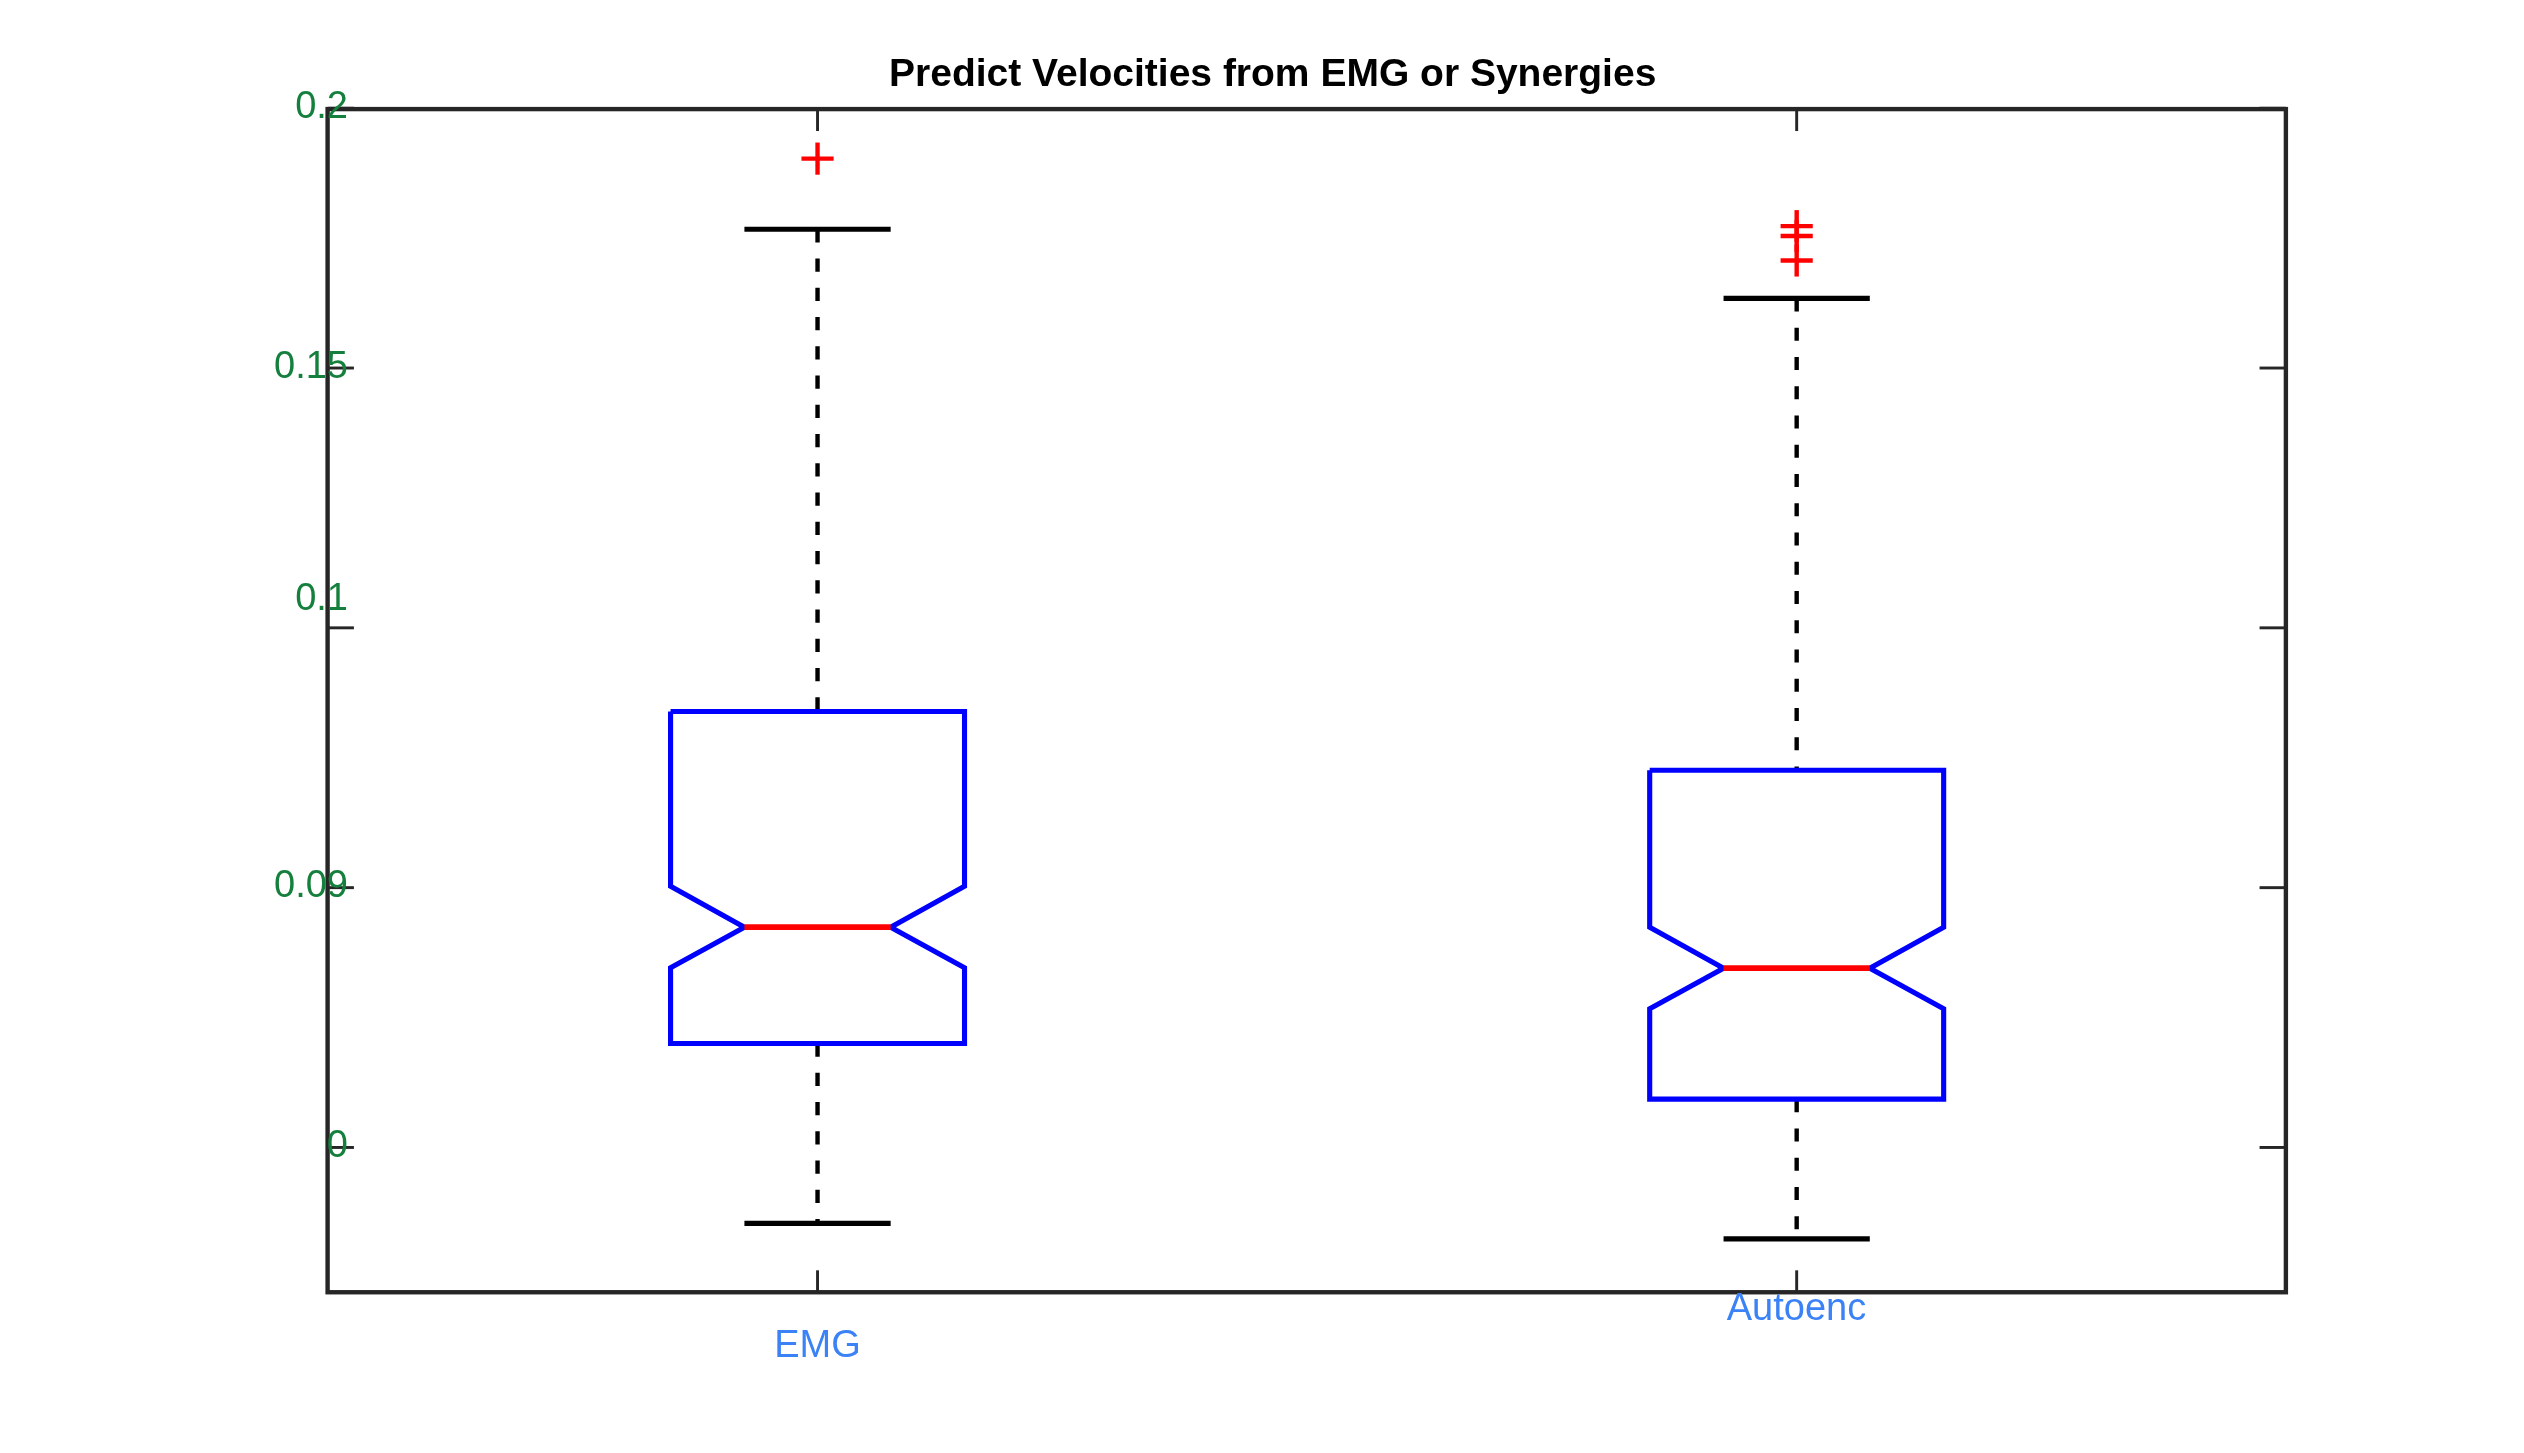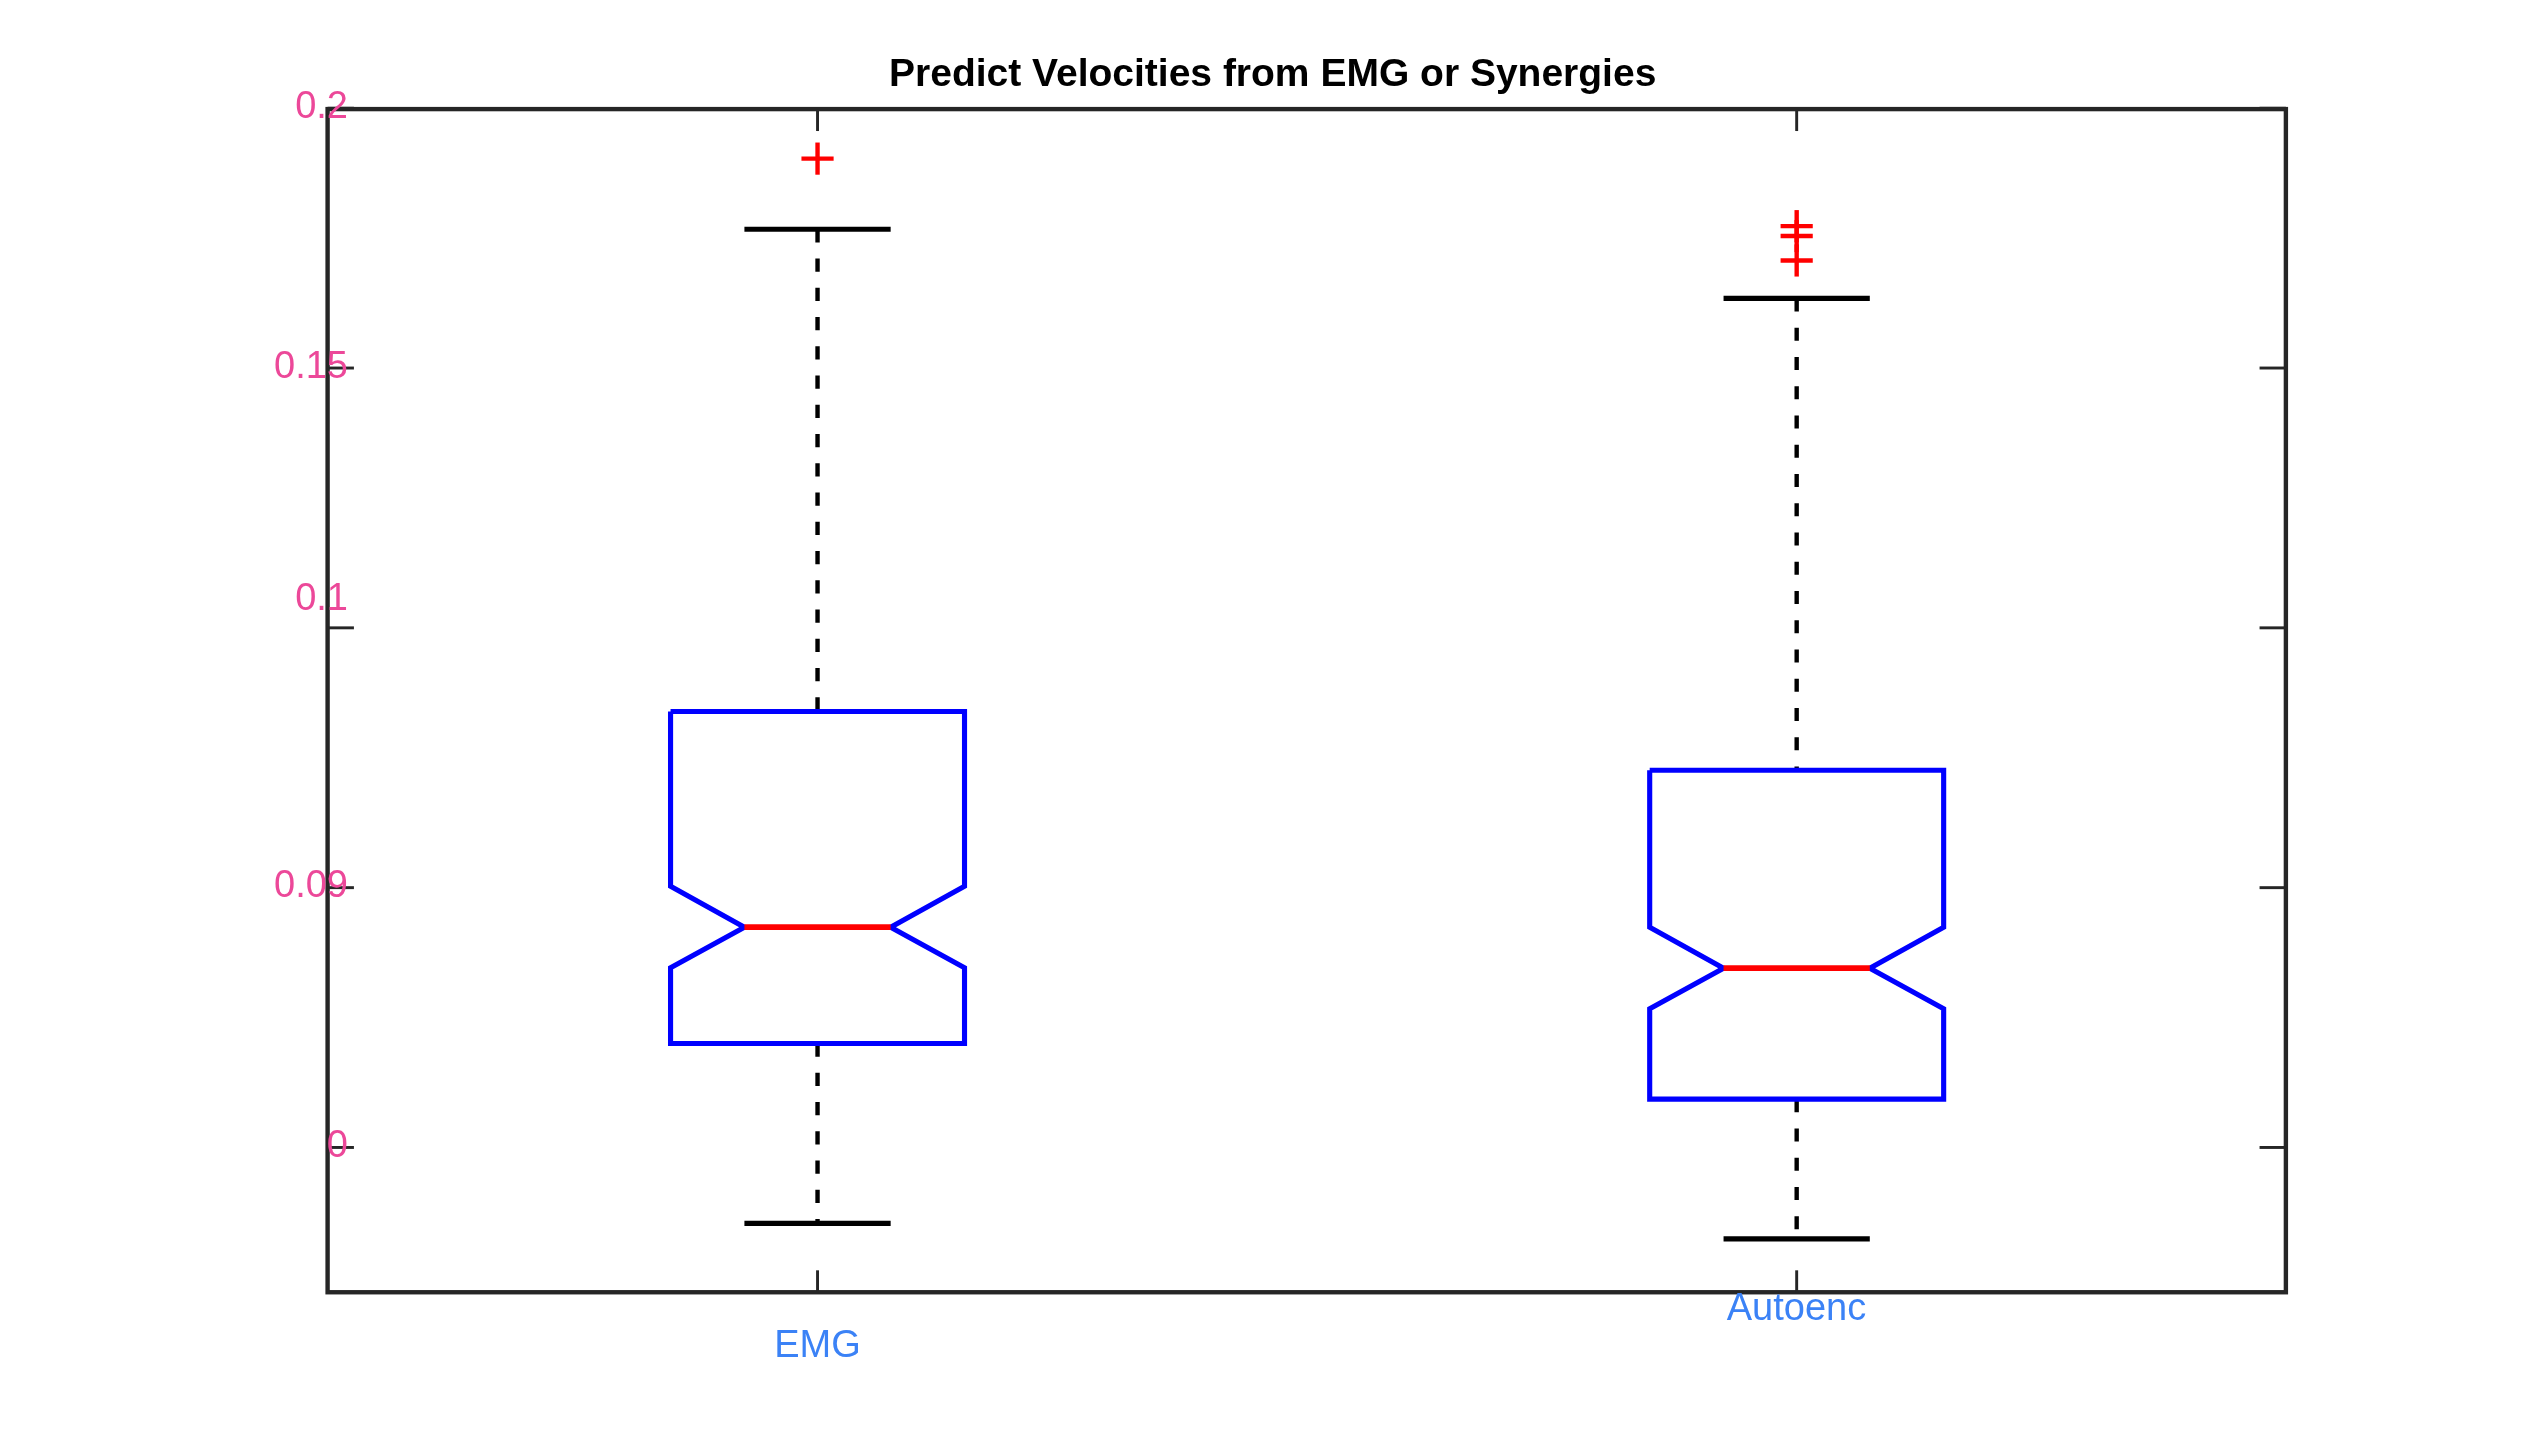--- a/index.html
+++ b/index.html
@@ -6,21 +6,21 @@
   body{width:2525px;height:1454px;font-family:"Liberation Sans",sans-serif;overflow:hidden;}
   #figure{position:relative;width:2525px;height:1262px;background:#ffffff;padding-left:36px;}
   #chart-title{
     position:absolute;left:0;top:51px;width:2525px;text-align:center;
     font-family:"Liberation Sans",sans-serif;font-weight:bold;
     font-size:39px;color:#000000;letter-spacing:0px;
     transform:translateX(10.2px);
   }
   #plot-svg{position:absolute;left:0;top:0;}
   .ytick-label{
-    position:absolute;text-align:right;font-size:38px;color:#ec4899;
+    position:absolute;text-align:right;font-size:38px;color:#15803d;
     font-family:"Liberation Sans",sans-serif;white-space:nowrap;
   }
   .xtick-label{
     position:absolute;text-align:center;font-size:38px;color:#3b82f6;
     font-family:"Liberation Sans",sans-serif;white-space:nowrap;
   }
 </style>
 </head>
 <body>
 

